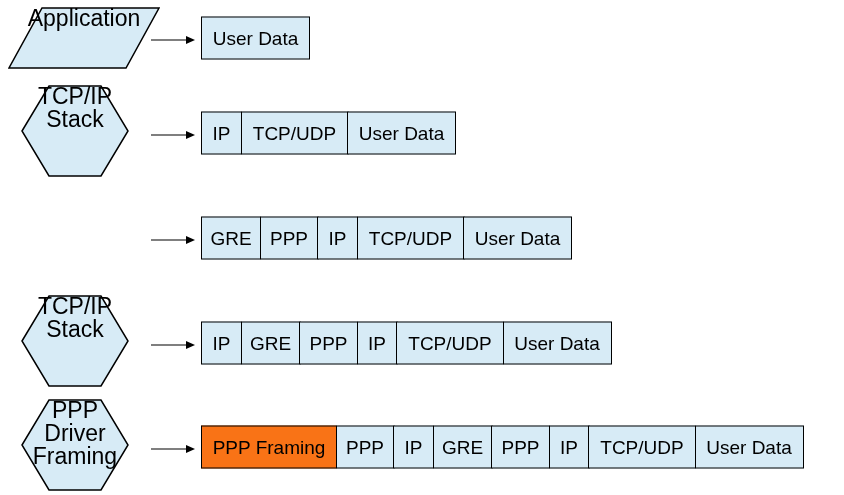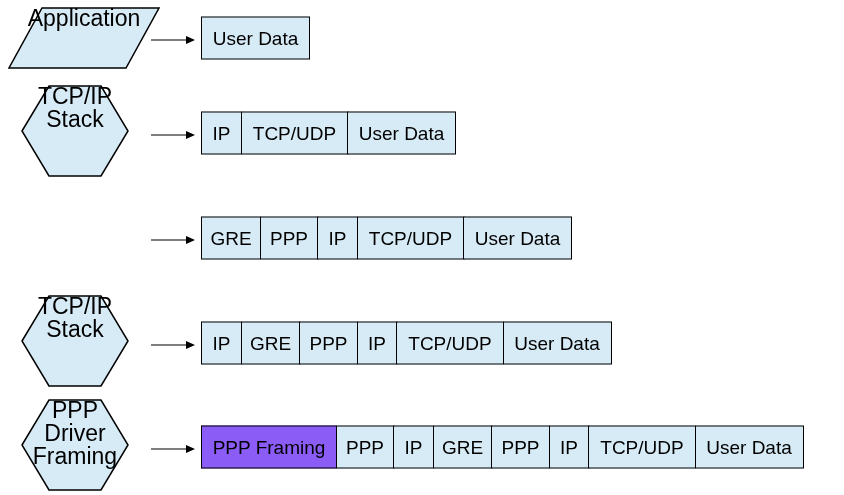--- a/index.html
+++ b/index.html
@@ -158,21 +158,21 @@
           <div>PPP</div>
           <div>Driver</div>
           <div>Framing</div>
         </div>
       </div>
       <div class="arrow"><svg width="46" height="12" viewBox="0 0 46 12">
           <line x1="1" y1="6" x2="37" y2="6" stroke="#000000" stroke-width="1.2"></line>
           <polygon points="36,2 45,6 36,10" fill="#000000"></polygon>
         </svg></div>
       <div class="segments">
-        <div class="segment" style="width: 136px; background: #8b5cf6; border-color: rgb(0, 0, 0);">PPP Framing</div>
+        <div class="segment" style="width: 136px; background: #f97316; border-color: rgb(0, 0, 0);">PPP Framing</div>
         <div class="segment" style="width: 59px; background: rgb(215, 235, 246); border-color: rgb(0, 0, 0);">PPP</div>
         <div class="segment" style="width: 41px; background: rgb(215, 235, 246); border-color: rgb(0, 0, 0);">IP</div>
         <div class="segment" style="width: 60px; background: rgb(215, 235, 246); border-color: rgb(0, 0, 0);">GRE</div>
         <div class="segment" style="width: 59px; background: rgb(215, 235, 246); border-color: rgb(0, 0, 0);">PPP</div>
         <div class="segment" style="width: 41px; background: rgb(215, 235, 246); border-color: rgb(0, 0, 0);">IP</div>
         <div class="segment" style="width: 108px; background: rgb(215, 235, 246); border-color: rgb(0, 0, 0);">TCP/UDP</div>
         <div class="segment" style="width: 109px; background: rgb(215, 235, 246); border-color: rgb(0, 0, 0);">User Data</div>
       </div>
     </div>
   </div>

